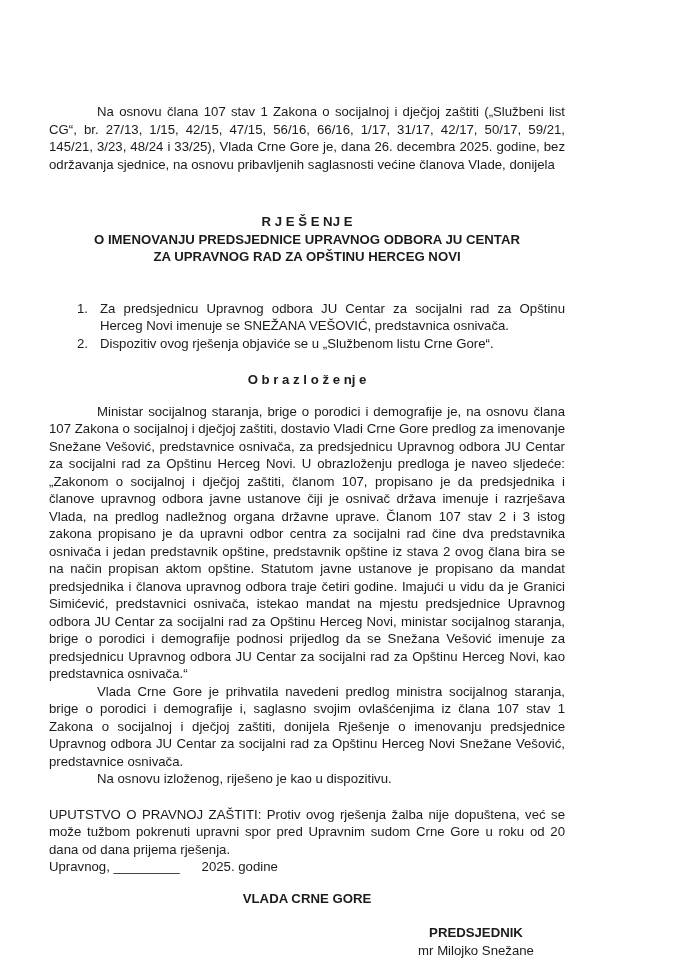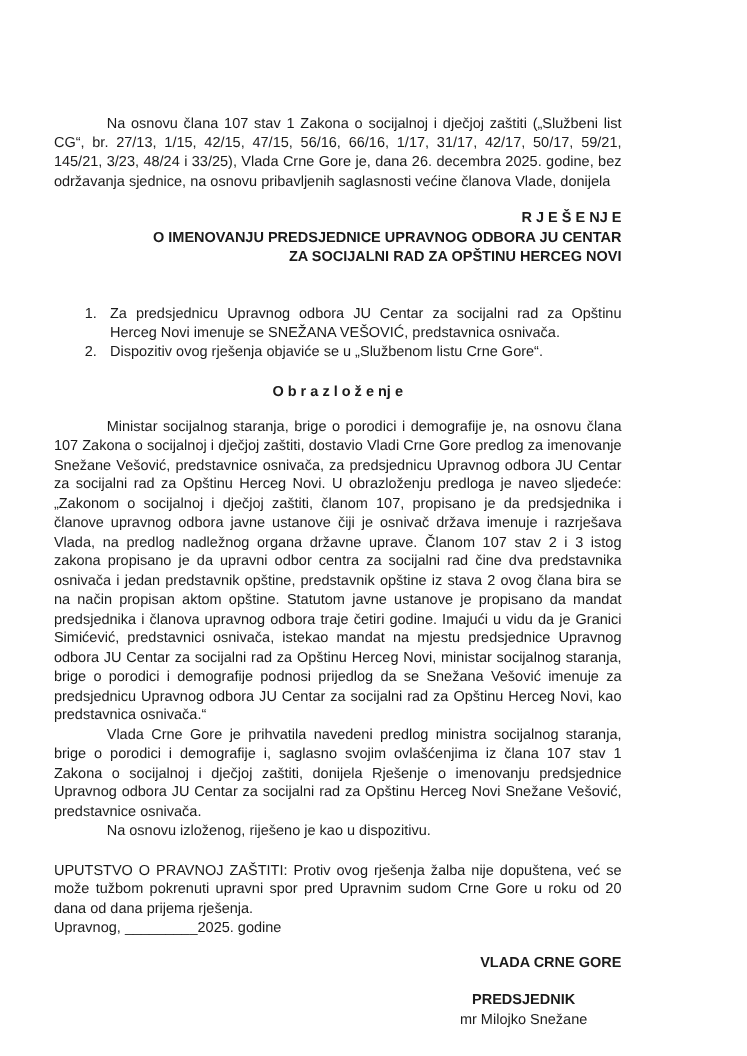--- a/index.html
+++ b/index.html
@@ -21,22 +21,22 @@
   }
   .content {
     margin: 0 47px 0 49px; 
   }
   p { margin: 0; }
   .justify { text-align: justify; }
   .indent { text-indent: 48px; }
   .b { font-weight: normal; }
   .intro { padding-top: 103px; }
   .title-block {
-    margin-top: 16px;
-    text-align: right;
+    margin-top: 40px;
+    text-align: center;
     font-weight: bold;
   }
   .dispositive {
     margin-top: 34px;
     margin-left: 28px; 
   }
   .li-row { display: flex; }
   .li-num {
     width: 23px;
     flex: 0 0 23px;
@@ -46,24 +46,24 @@
     text-align: justify;
   }
   .section-heading {
     margin-top: 19px;
     text-align: center;
     font-weight: bold;
   }
   .body-first { margin-top: 14px; }
   .legal { margin-top: 18px; text-align: justify; }
   .broj { margin-top: 13px; }
-  .place-blank { }
+  .place-blank { margin-right: 22px; }
   .gov-line {
     margin-top: 14px;
-    text-align: right;
+    text-align: center;
     font-weight: bold;
   }
   .signature {
     margin-top: 17px;
     margin-left: 347px;
     width: 160px;
     text-align: center;
   }
   .signer-title { font-weight: bold; }
 </style>
@@ -71,21 +71,21 @@
 <body>
 
 <div class="page">
   <div class="content">
 
     <p class="intro indent justify">Na osnovu člana 107 stav 1 Zakona o socijalnoj i dječjoj zaštiti („Službeni list CG“, br. 27/13, 1/15, 42/15, 47/15, 56/16, 66/16, 1/17, 31/17, 42/17, 50/17, 59/21, 145/21, 3/23, 48/24 i 33/25), Vlada Crne Gore je, dana 26. decembra 2025. godine, bez održavanja sjednice, na osnovu pribavljenih saglasnosti većine članova Vlade, donijela</p>
 
     <div class="title-block">
       <div>R J E Š E NJ E</div>
       <div>O IMENOVANJU PREDSJEDNICE UPRAVNOG ODBORA JU CENTAR</div>
-      <div>ZA SOCIJALNI RAD ZA OPŠTINU HERCEG NOVI</div>
+      <div>ZA UPRAVNOG RAD ZA OPŠTINU HERCEG NOVI</div>
     </div>
 
     <div class="dispositive">
       <div class="li-row">
         <span class="li-num">1.</span>
         <span class="li-text"><span>Za predsjednicu Upravnog odbora JU Centar za socijalni rad za Opštinu Herceg Novi imenuje se </span><span class="b">SNEŽANA VEŠOVIĆ</span><span>, predstavnica osnivača.</span></span>
       </div>
       <div class="li-row">
         <span class="li-num">2.</span>
         <span class="li-text"><span>Dispozitiv ovog rješenja objaviće se u „Službenom listu Crne Gore“.</span><span class="b"></span><span></span></span>

